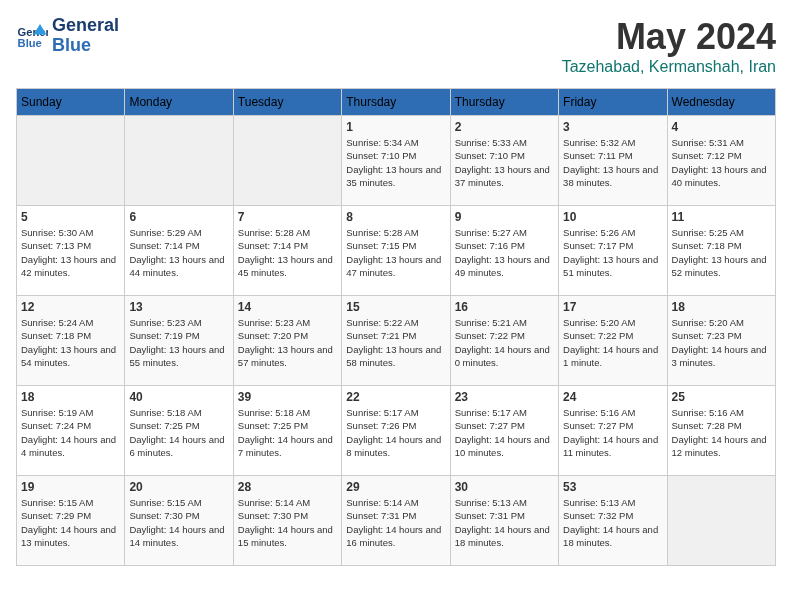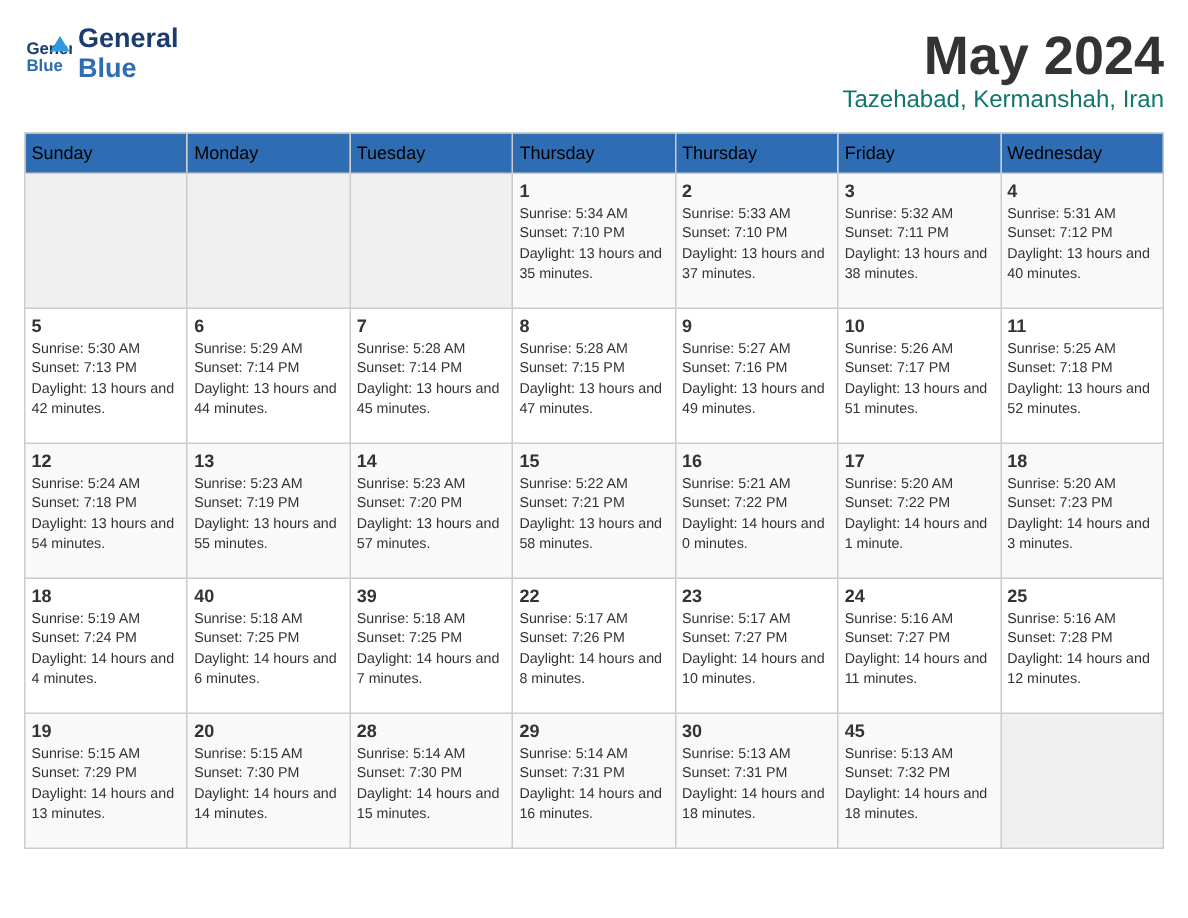--- a/index.html
+++ b/index.html
@@ -246,19 +246,19 @@
         </td>
         <td>
           <div class="day-number">29</div>
           <div class="day-info">Sunrise: 5:14 AM<br>Sunset: 7:31 PM<br>Daylight: 14 hours and 16 minutes.</div>
         </td>
         <td>
           <div class="day-number">30</div>
           <div class="day-info">Sunrise: 5:13 AM<br>Sunset: 7:31 PM<br>Daylight: 14 hours and 18 minutes.</div>
         </td>
         <td>
-          <div class="day-number">45</div>
+          <div class="day-number">53</div>
           <div class="day-info">Sunrise: 5:13 AM<br>Sunset: 7:32 PM<br>Daylight: 14 hours and 18 minutes.</div>
         </td>
         <td class="empty-cell"></td>
       </tr>
     </tbody>
 </table>
 
 </body></html>

